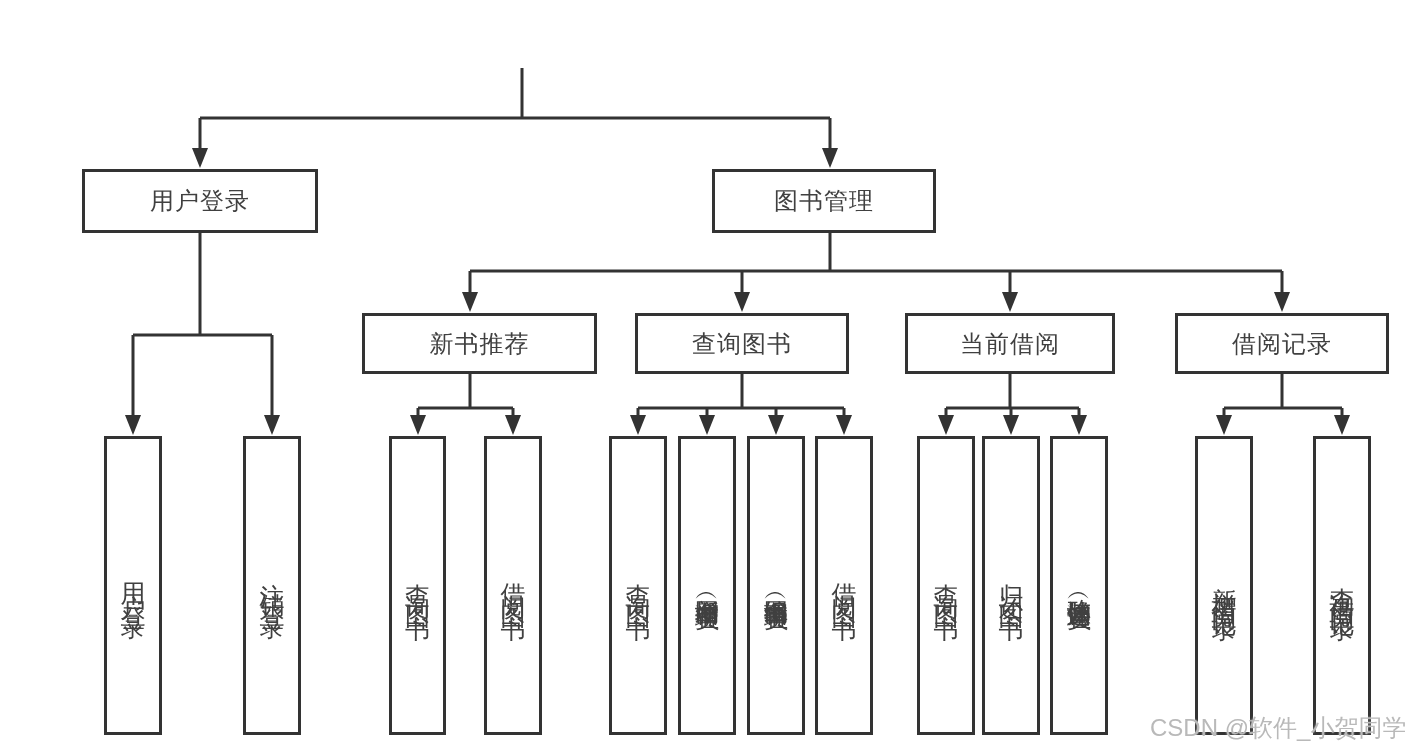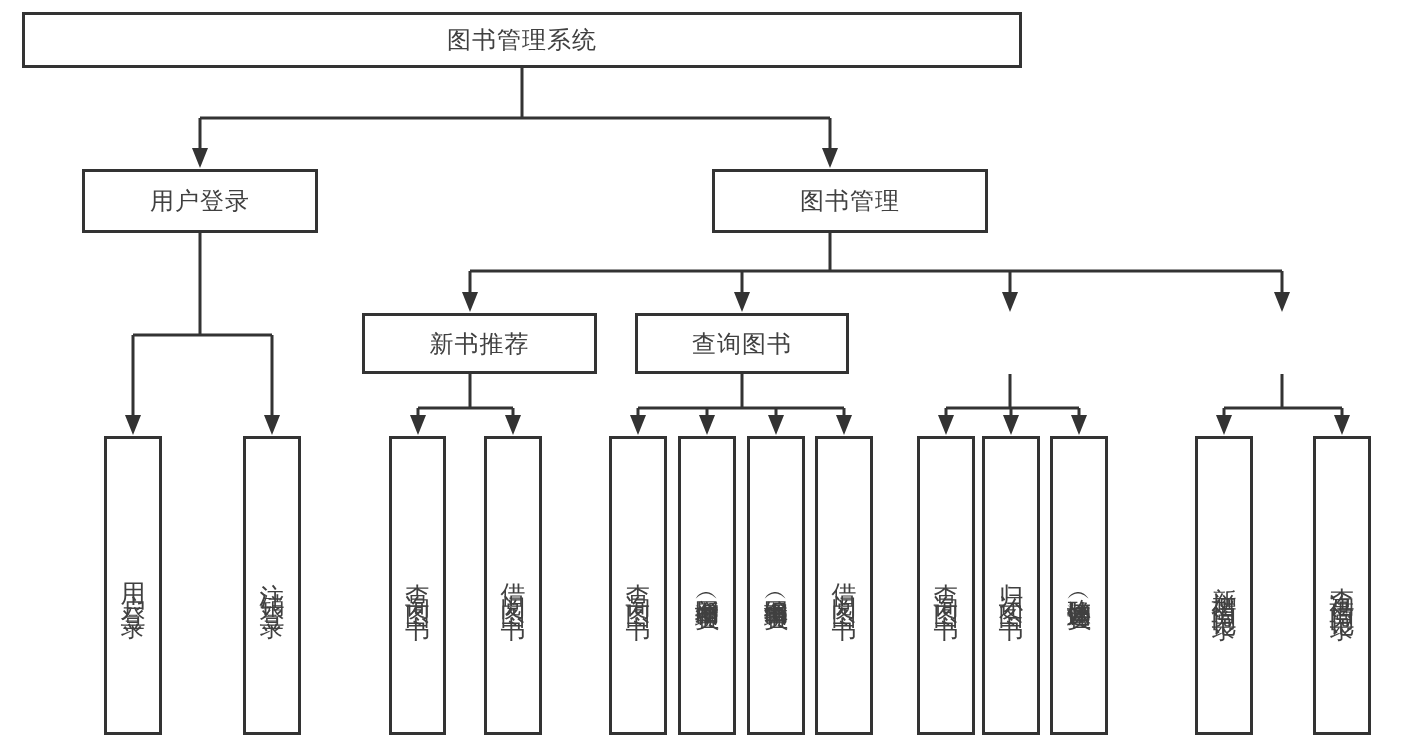--- a/index.html
+++ b/index.html
@@ -89,36 +89,39 @@
       <polygon points="768,415 784,415 776,435"></polygon>
       <polygon points="836,415 852,415 844,435"></polygon>
       <polygon points="938,415 954,415 946,435"></polygon>
       <polygon points="1003,415 1019,415 1011,435"></polygon>
       <polygon points="1071,415 1087,415 1079,435"></polygon>
       <polygon points="1216,415 1232,415 1224,435"></polygon>
       <polygon points="1334,415 1350,415 1342,435"></polygon>
     </g>
   </svg>
 
-  <div class="node hbox" style="left:22px; top:12px; width:1000px; height:56px;">
-    <span>图书管理系统</span>
-  </div>
 
   <div class="node hbox" style="left:82px; top:169px; width:236px; height:64px;">
     <span>用户登录</span>
   </div>
-  <div class="node hbox" style="left:712px; top:169px; width:276px; height:64px;">
+  <div class="node hbox" style="left:712px; top:169px; width:224px; height:64px;">
     <span>图书管理</span>
   </div>
 
   <div class="node hbox" style="left:362px; top:313px; width:235px; height:61px;">
     <span>新书推荐</span>
   </div>
   <div class="node hbox" style="left:635px; top:313px; width:214px; height:61px;">
     <span>查询图书</span>
+  </div>
+  <div class="node hbox" style="left:905px; top:313px; width:210px; height:61px;">
+    <span>当前借阅</span>
+  </div>
+  <div class="node hbox" style="left:1175px; top:313px; width:214px; height:61px;">
+    <span>借阅记录</span>
   </div>
 
   <div class="node leaf" style="left:104px; top:436px; width:58px; height:299px;">
     <span class="vtext">用户登录</span>
   </div>
   <div class="node leaf" style="left:243px; top:436px; width:58px; height:299px;">
     <span class="vtext">注销登录</span>
   </div>
 
   <div class="node leaf" style="left:389px; top:436px; width:57px; height:299px;">
@@ -151,14 +154,15 @@
     <span class="vtext">确认归还（管理员）</span>
   </div>
 
   <div class="node leaf semi" style="left:1195px; top:436px; width:58px; height:299px;">
     <span class="vtext">新增借阅记录</span>
   </div>
   <div class="node leaf semi" style="left:1313px; top:436px; width:58px; height:299px;">
     <span class="vtext">查询借阅记录</span>
   </div>
 
+  <div class="watermark">CSDN @软件_小贺同学</div>
 
 </div>
 
 </body></html>

